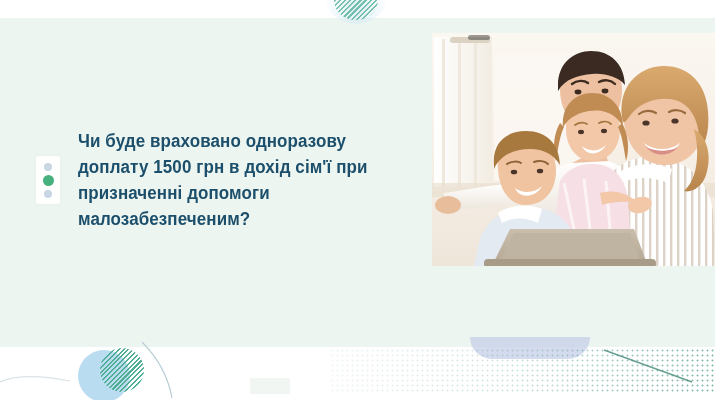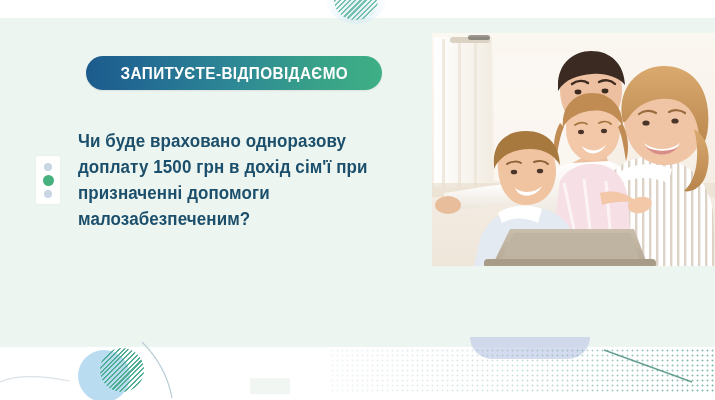--- a/index.html
+++ b/index.html
@@ -143,23 +143,20 @@
 <body>
 
 <div id="stage">
 
   <div class="band-mint"></div>
   <div class="band-white-top"></div>
 
   <div class="deco-top-halo"></div>
   <div class="deco-top-circle"></div>
 
-  <div class="badge">
-    <span class="badge-text">ЗАПИТУЄТЕ-ВІДПОВІДАЄМО</span>
-  </div>
 
   <div class="dots">
     <span class="dot"></span>
     <span class="dot active"></span>
     <span class="dot"></span>
   </div>
 
   <div class="question">
     <span class="ln">Чи буде враховано одноразову</span>
     <span class="ln">доплату 1500 грн в дохід сім'ї при</span>

